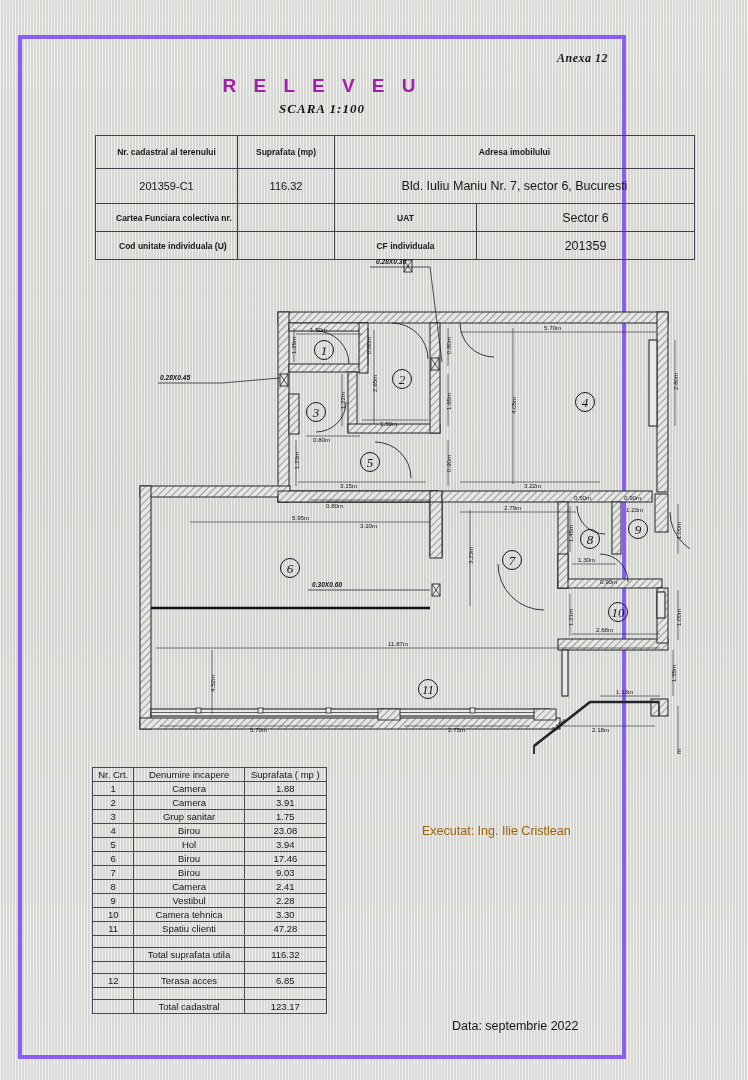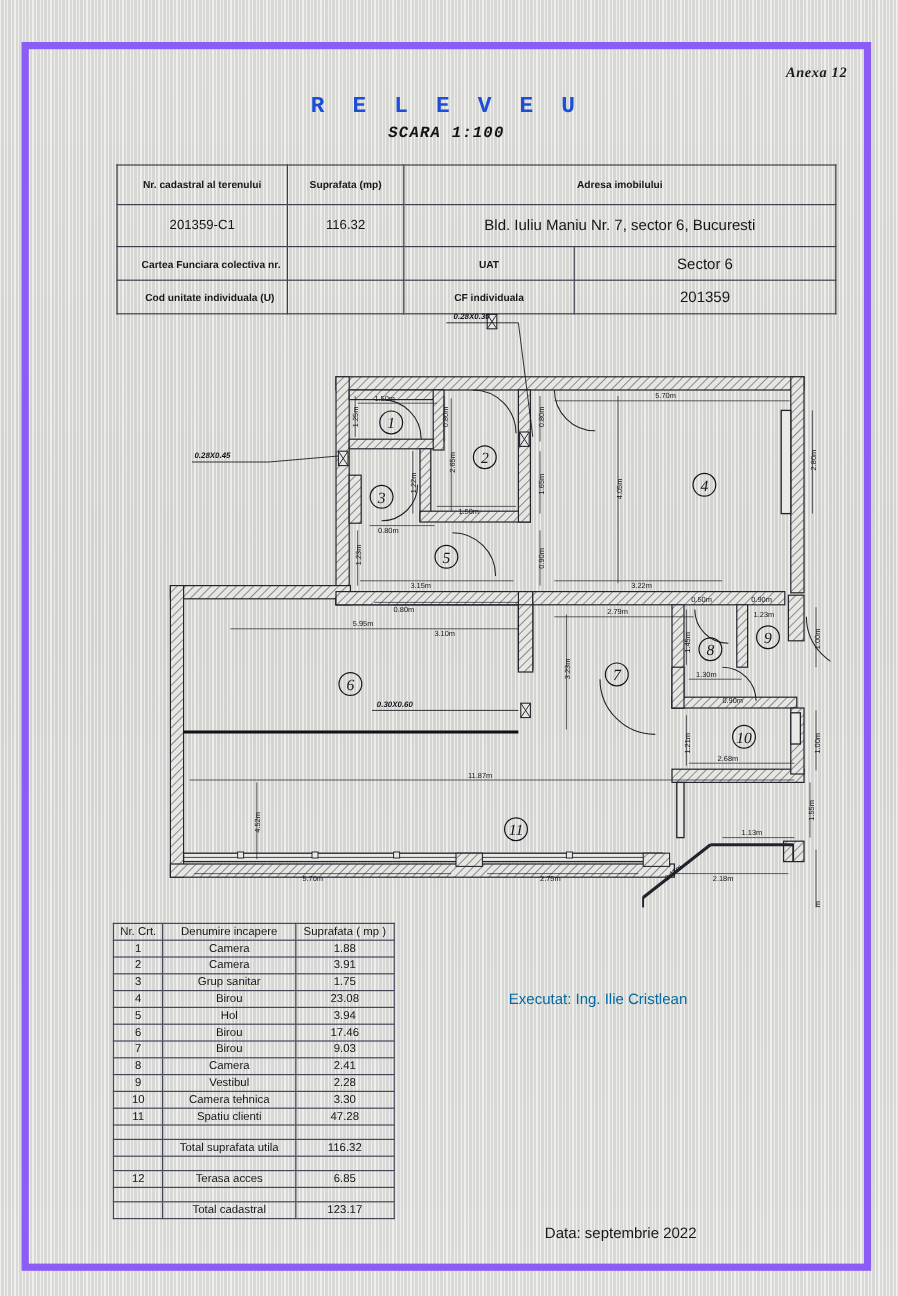--- a/index.html
+++ b/index.html
@@ -11,40 +11,40 @@
     position:relative;
   }
   
   #paper{
     position:absolute;inset:0;
     background:
       repeating-linear-gradient(90deg, rgba(255,255,255,.55) 0px, rgba(255,255,255,.55) 1px, rgba(0,0,0,.02) 1px, rgba(0,0,0,.02) 3px),
       linear-gradient(180deg,#dcdcd8 0%,#d6d7d3 45%,#dddedb 100%);
   }
   #frame{
-    position:absolute;left:18px;top:35px;width:708px;height:1024px;
-    border:6px solid #8b5cf6;
+    position:absolute;left:18px;top:35px;width:608px;height:1024px;
+    border:4px solid #8b5cf6;
     box-sizing:border-box;
   }
   #sheet{position:absolute;inset:0;}
 
   .anexa{
     position:absolute;right:14px;top:12px;
     font-family:"Liberation Serif", serif;
     font-style:italic;font-weight:bold;font-size:12px;color:#1b1b1b;
     letter-spacing:.5px;
   }
   .title{
     position:absolute;left:0;right:0;top:36px;text-align:center;
-    font-family:Liberation Mono, monospace;
-    font-size:19px;font-weight:bold;color:#1d4ed8;letter-spacing:6px;
+    font-family:Liberation Sans, sans-serif;
+    font-size:19px;font-weight:bold;color:#a21caf;letter-spacing:6px;
   }
   .subtitle{
     position:absolute;left:0;right:0;top:62px;text-align:center;
-    font-family:Liberation Mono, monospace;
+    font-family:Liberation Serif, serif;
     font-size:13px;font-weight:bold;font-style:italic;color:#141414;letter-spacing:1px;
   }
 
   
   table.hdr{
     position:absolute;left:73px;top:96px;width:600px;
     border-collapse:collapse;
     color:#171717;
   }
   table.hdr td{
@@ -66,21 +66,21 @@
     text-align:center;height:13px;line-height:13px;padding:0 2px;
   }
   table.rooms td.hd{font-size:9.5px;}
   .c-nr{width:38px;}
   .c-nm{width:110px;}
   .c-sf{width:80px;}
   tr.blank td{height:11px;}
 
   .exec{
     position:absolute;left:400px;top:785px;
-    font-size:12.5px;color:#0369a1;
+    font-size:12.5px;color:#a16207;
   }
   .data{
     position:absolute;left:430px;top:980px;
     font-size:12.5px;color:#171717;
   }
 
   
   #plan{position:absolute;left:108px;top:215px;width:560px;height:500px;}
   #plan svg{display:block;}
   .rn{font-family:"Liberation Serif",serif;font-style:italic;font-size:13px;fill:#15161b;}

